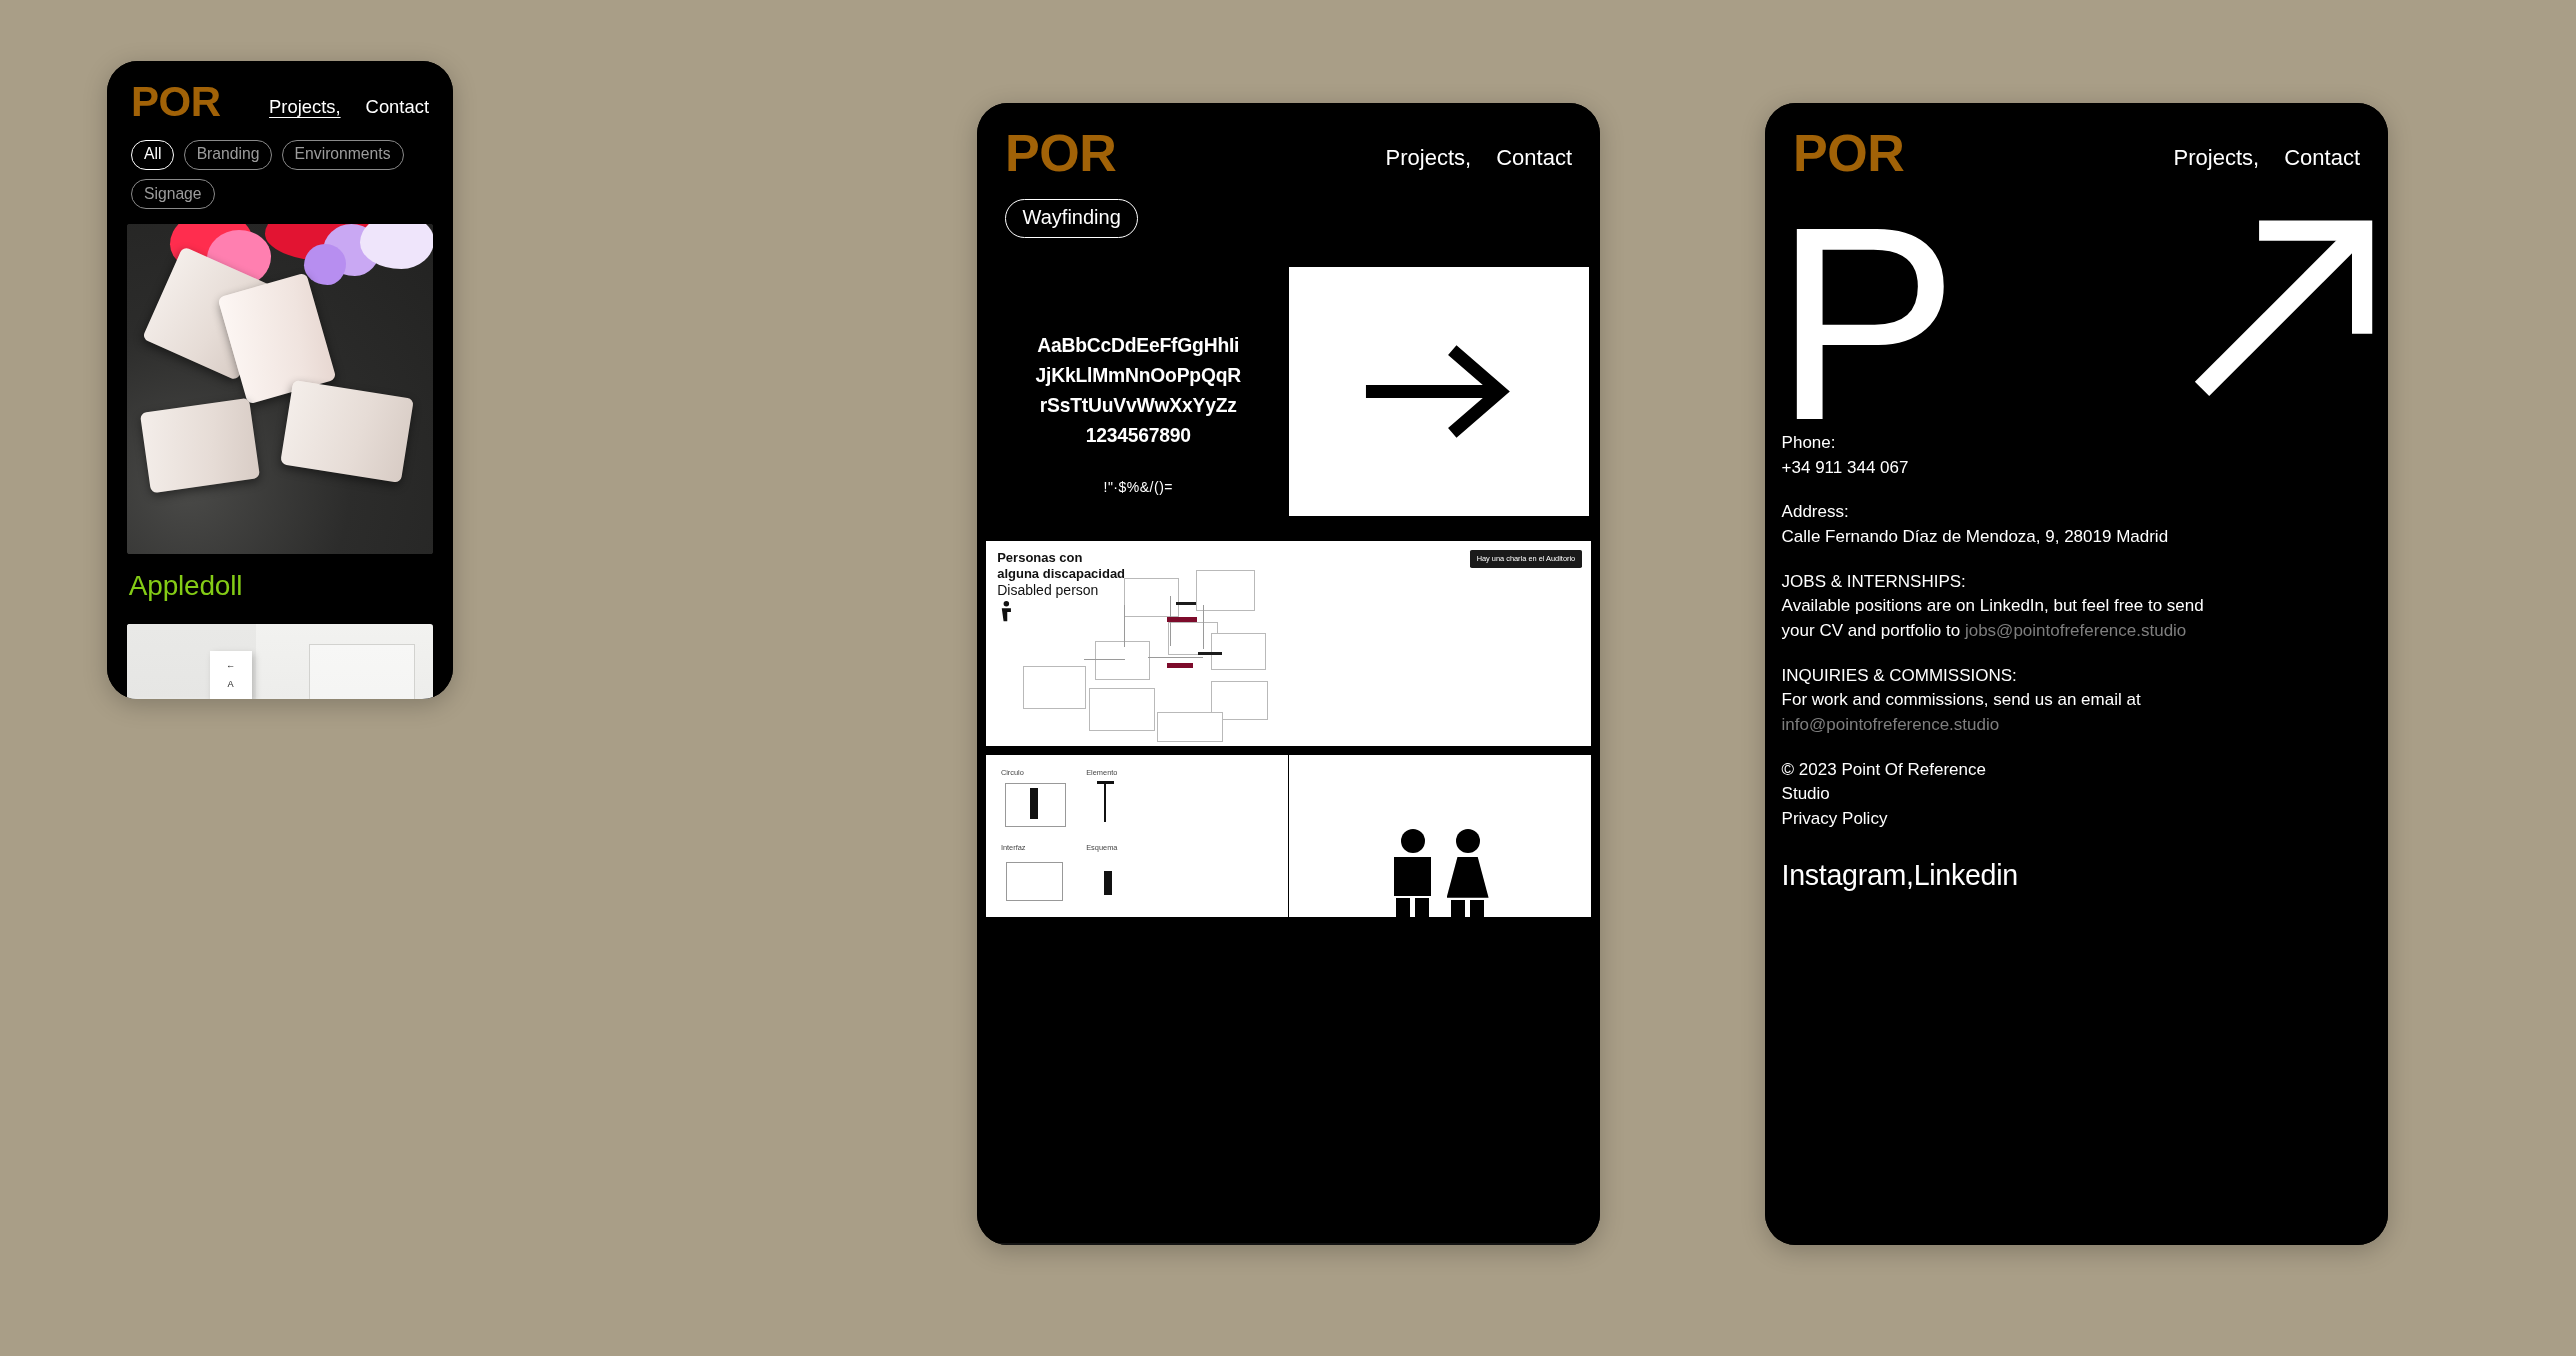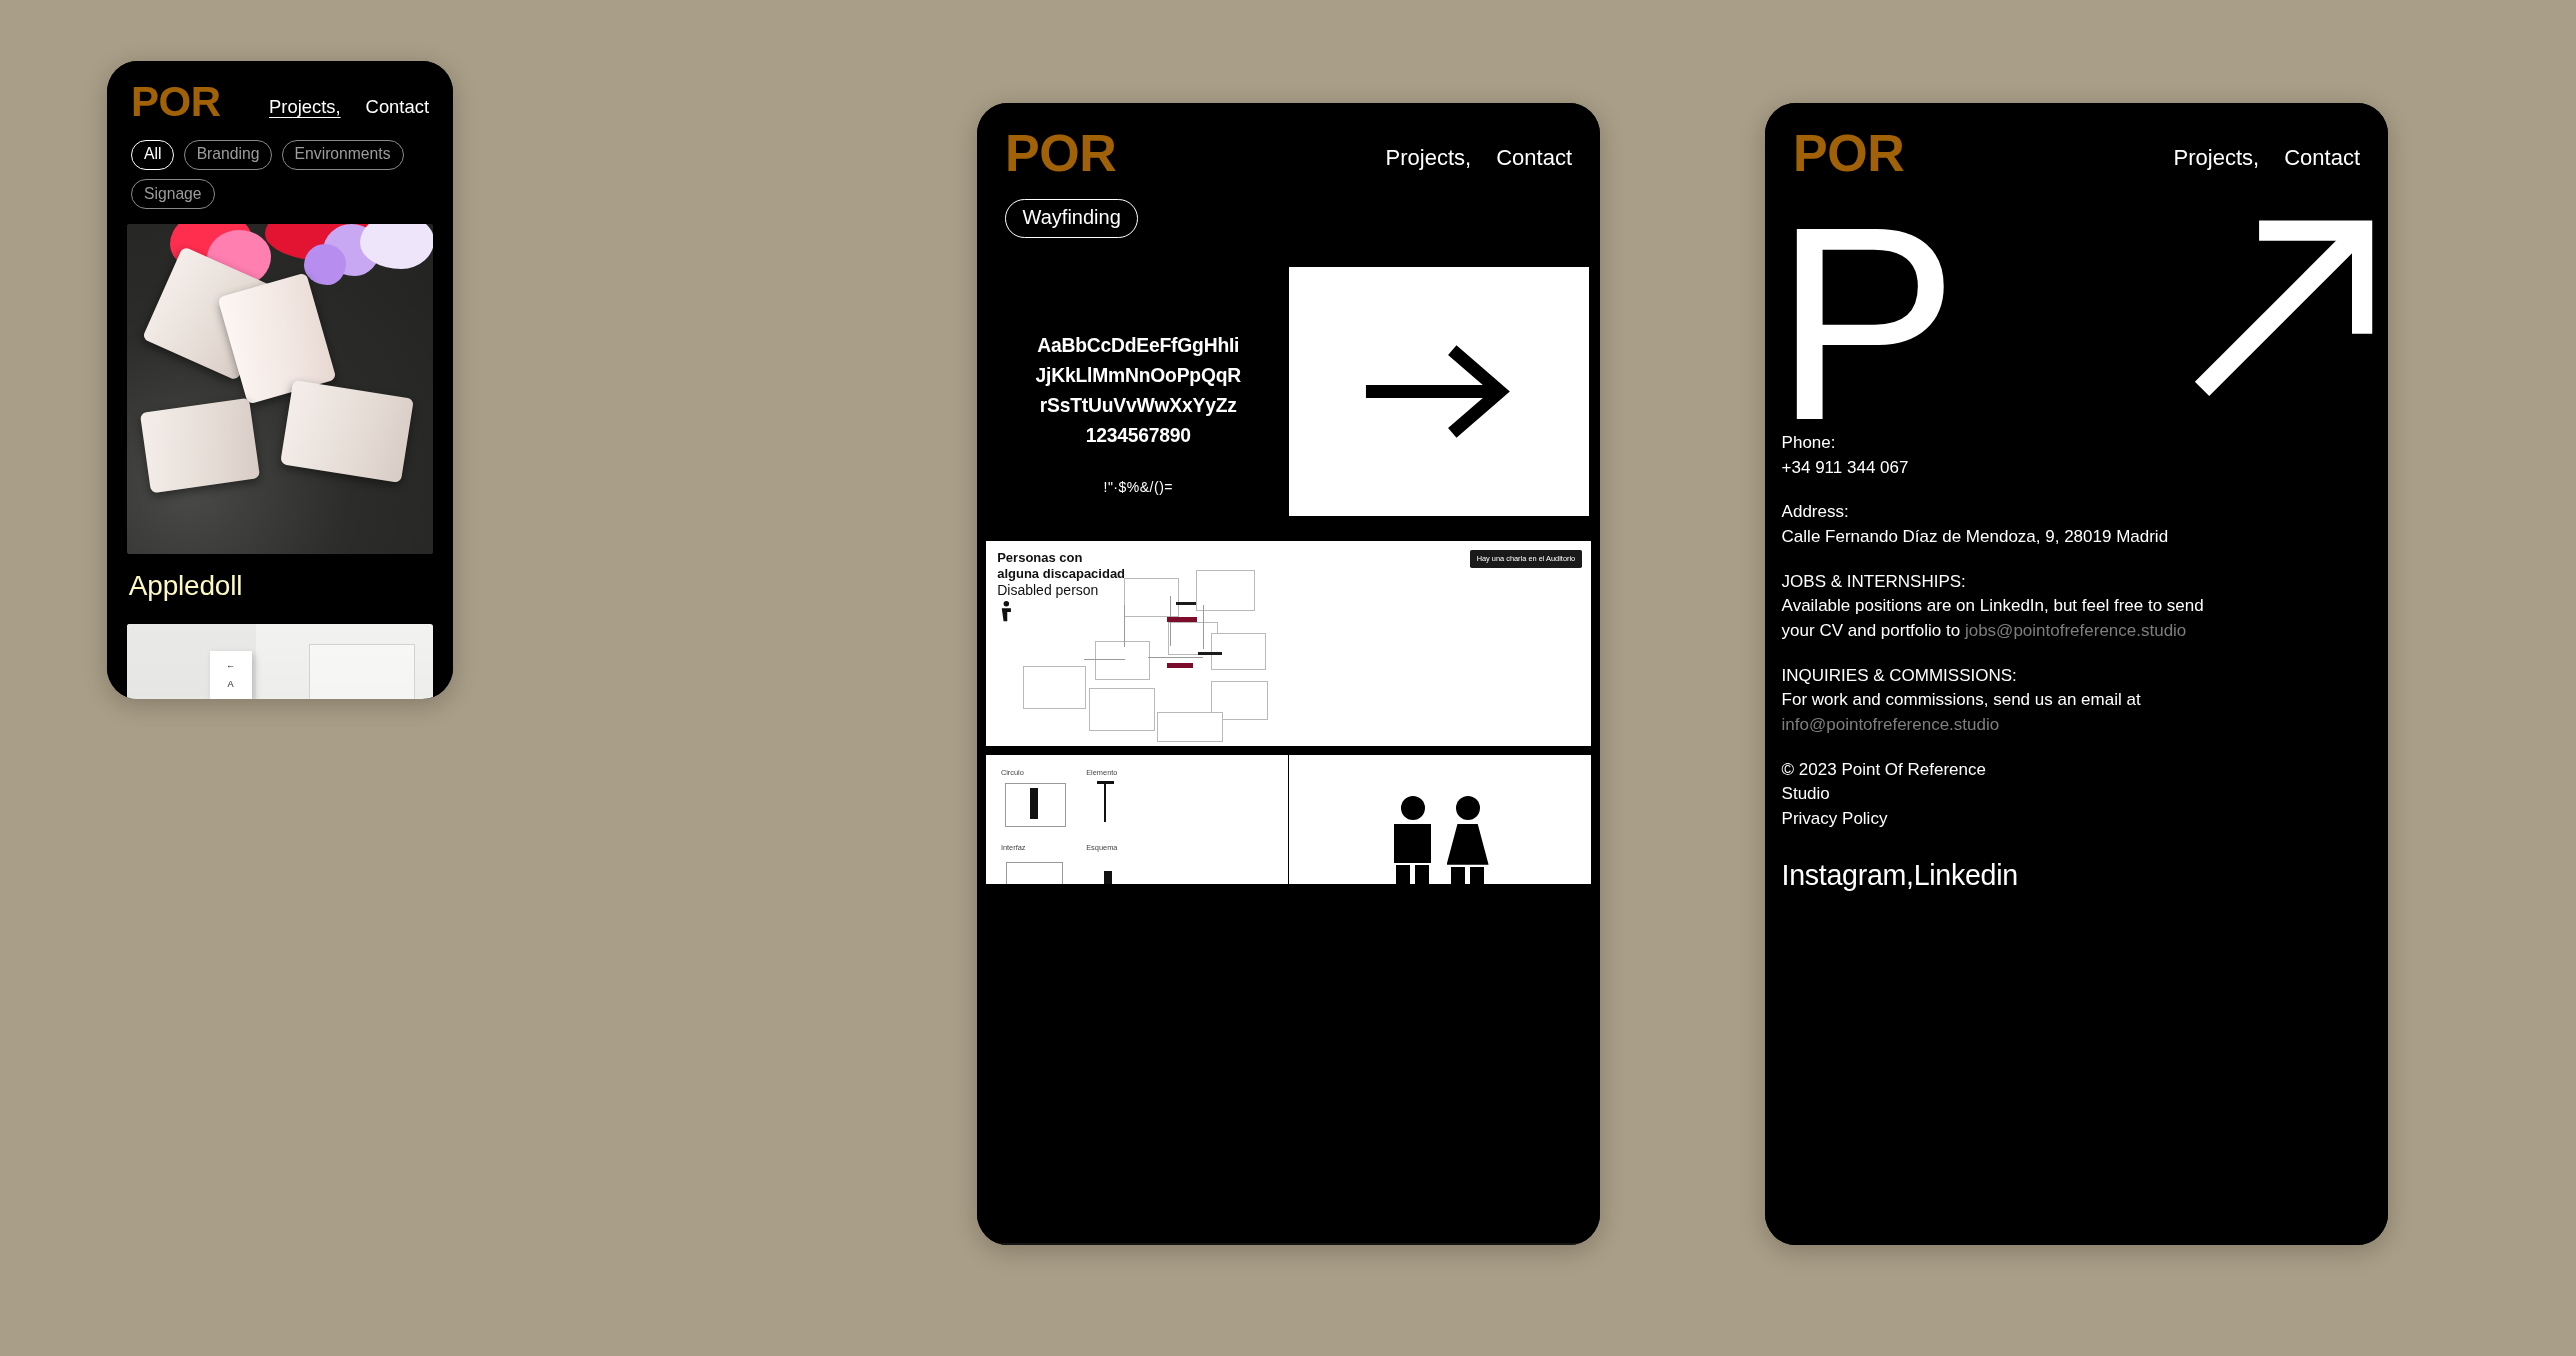--- a/index.html
+++ b/index.html
@@ -89,21 +89,21 @@
   .thumb {
     width: 100%;
     height: 330px;
     border-radius: 2.8px;
     overflow: hidden;
     position: relative;
   }
   .proj-title {
     font-size: 28px;
     padding: 16.6px 1.8px 22px 1.8px;
-    color: #fef9c3;
+    color: #84cc16;
     letter-spacing: -0.2px;
   }
 
   
   .art-appledoll {
     width: 100%; height: 100%;
     background:
       radial-gradient(circle at 20% 80%, #4a4a48 0%, #2c2c2b 45%, #222221 100%),
       #2a2a29;
     position: relative;
@@ -399,21 +399,21 @@
         <div class="link" style="left:162px; top:116px; width:55px; height:0.9px;"></div>
         <div class="link" style="left:184px; top:55px;  width:0.9px;  height:50px;"></div>
         <div class="link" style="left:217px; top:64px;  width:0.9px;  height:44px;"></div>
         <div class="link" style="left:138px; top:64px;  width:0.9px;  height:42px;"></div>
         <div class="accent" style="left:181px; top:76px; width:29.5px; height:5.5px;"></div>
         <div class="accent" style="left:181px; top:122px; width:26px; height:5.5px;"></div>
         <div class="dark" style="left:190px; top:61px; width:20px; height:3.7px;"></div>
         <div class="dark" style="left:212px; top:111px; width:24px; height:3.7px;"></div>
       </div>
 
-      <div class="grid2" style="margin-top:9.2px; height:129px;">
+      <div class="grid2" style="margin-top:9.2px; height:162px;">
         <div class="panel-white">
           <div class="mini-diagram">
             <div class="lbl" style="left:14.7px; top:13px;">Circulo</div>
             <div class="lbl" style="left:100px; top:13px;">Elemento</div>
             <div class="sq" style="left:18.4px; top:28px; width:59px; height:42px;"></div>
             <div class="bar" style="left:44px; top:33px; width:7.4px; height:31px;"></div>
             <div class="bar" style="left:118px; top:26px; width:1.8px; height:41px;"></div>
             <div class="bar" style="left:111px; top:26px; width:16.6px; height:2.8px;"></div>
             <div class="lbl" style="left:14.7px; top:88px;text-align:center;">Interfaz</div>
             <div class="lbl" style="left:100px; top:88px;">Esquema</div>

